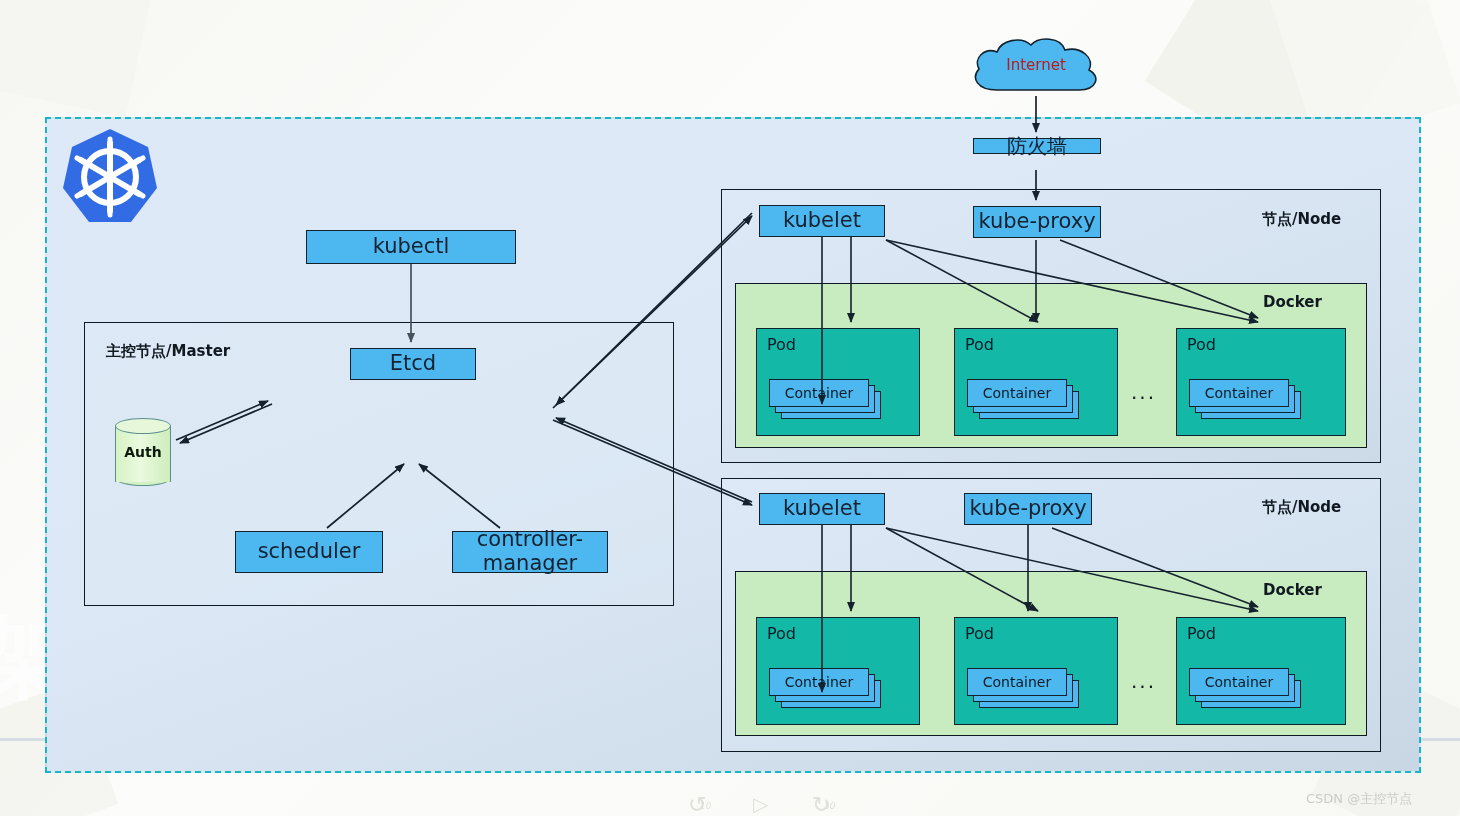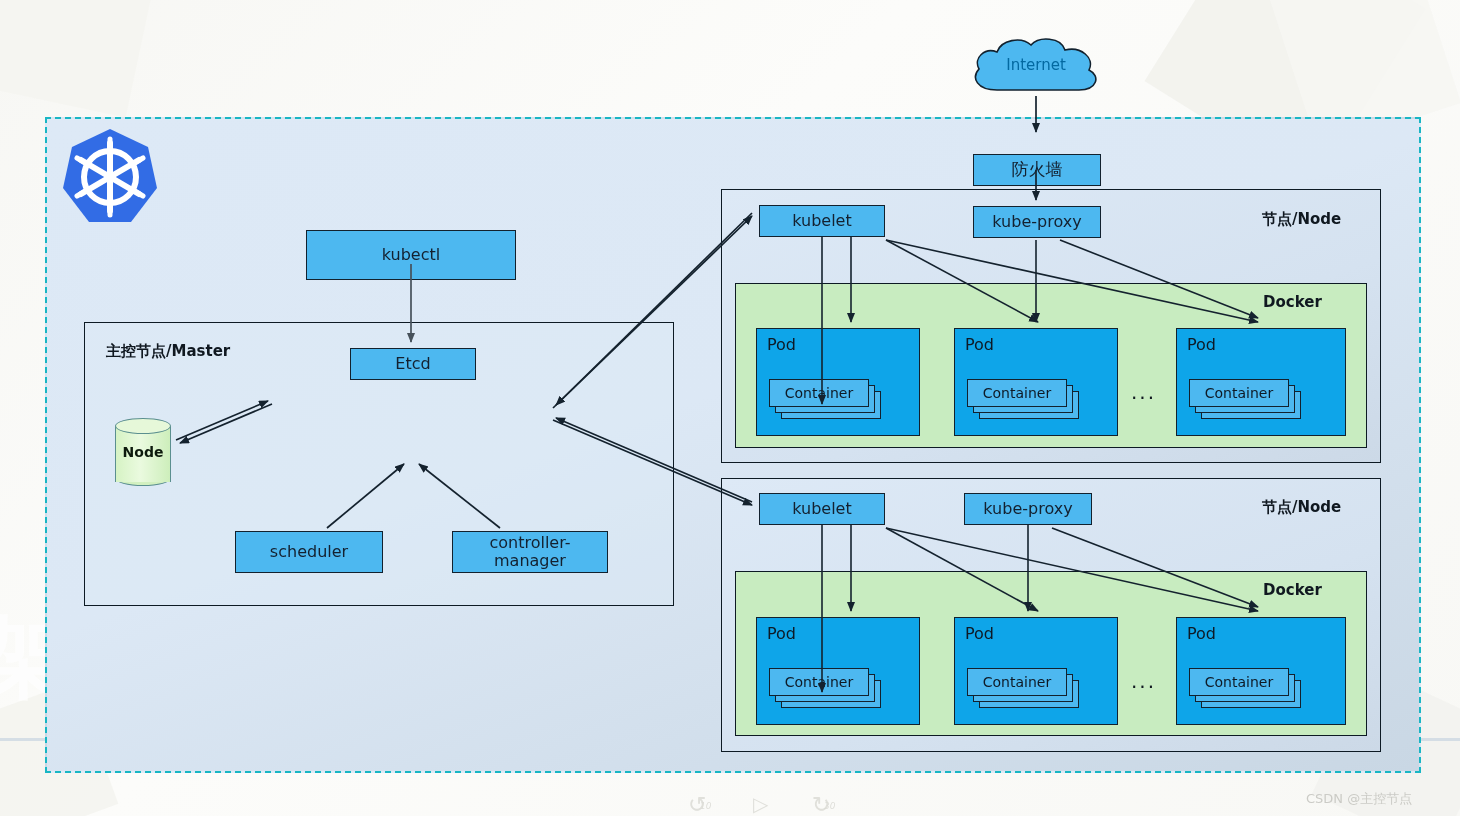--- a/index.html
+++ b/index.html
@@ -48,41 +48,41 @@
   }
 
   
   .box{
     position:absolute;box-sizing:border-box;
     border:1.5px solid #12212e;
     background:#4db8f0;
     color:#142130;
     display:flex;align-items:center;justify-content:center;
     text-align:center;line-height:1.12;
-    font-size:16px;
+    font-size:21px;
     font-family:"DejaVu Sans","Liberation Sans",sans-serif;
   }
   .frame{
     position:absolute;box-sizing:border-box;
     border:1.5px solid #0d1a24;background:transparent;
   }
   .label{
     position:absolute;font-weight:bold;font-size:15px;color:#101820;
     white-space:nowrap;
   }
 
   
   #master-panel{left:84px;top:322px;width:590px;height:284px;background:rgba(222,234,247,0.35);}
 
   
   .node-panel{background:linear-gradient(160deg,#dde9f6 0%,#d5e2f0 60%,#ccd9e7 100%);}
   .docker-panel{background:#c8ecc0;border:1.5px solid #0d1a24;}
 
   
-  .pod{background:#0ea5e9;border:1.5px solid #12212e;position:absolute;box-sizing:border-box;}
+  .pod{background:#14b8a6;border:1.5px solid #12212e;position:absolute;box-sizing:border-box;}
   .pod-label{position:absolute;left:10px;top:6px;font-size:16px;color:#0e1a26;}
   .ctr{position:absolute;box-sizing:border-box;border:1.5px solid #12212e;background:#4db8f0;}
   .ctr-top{display:flex;align-items:center;justify-content:center;font-size:14px;color:#0e1a26;}
   .dots{position:absolute;font-size:20px;color:#101820;letter-spacing:2px;}
 
   
   .etcd{position:absolute;left:115px;top:418px;width:56px;height:70px;}
   .etcd .body{position:absolute;left:0;top:8px;width:56px;height:56px;
      background:linear-gradient(90deg,#d6f3c4 0%,#eafadf 45%,#cdeebb 100%);
      border-left:1.5px solid #5b8f8f;border-right:1.5px solid #5b8f8f;box-sizing:border-box;}
@@ -90,21 +90,21 @@
      background:#e6f8d9;border:1.5px solid #5b8f8f;box-sizing:border-box;}
   .etcd .base{position:absolute;left:0;top:52px;width:56px;height:16px;border-radius:50%;
      background:#d2f0c0;border:1.5px solid #5b8f8f;box-sizing:border-box;}
   .etcd .txt{position:absolute;left:0;top:26px;width:56px;text-align:center;
      font-size:14px;font-weight:bold;color:#0d1a0d;}
 
   
   .cloud{position:absolute;left:965px;top:34px;width:142px;height:66px;}
   .cloud svg{display:block;}
   .cloud .ctext{position:absolute;left:0;top:22px;width:142px;text-align:center;
-     font-size:15px;color:#0369a1;}
+     font-size:15px;color:#b91c1c;}
 
   
   .k8s{position:absolute;left:60px;top:127px;width:100px;height:102px;}
 
   
   #arrows{position:absolute;left:0;top:0;width:1460px;height:816px;pointer-events:none;}
 
   
   .csdn{
     position:absolute;left:1306px;top:790px;font-size:13px;color:#c9c9c4;
@@ -163,49 +163,49 @@
         <line x1="50" y1="12" x2="50" y2="24"></line>
         <line x1="83" y1="31" x2="73" y2="37"></line>
         <line x1="83" y1="69" x2="73" y2="63"></line>
         <line x1="50" y1="88" x2="50" y2="76"></line>
         <line x1="17" y1="69" x2="27" y2="63"></line>
         <line x1="17" y1="31" x2="27" y2="37"></line>
       </g>
     </svg>
   </div>
 
-  <div class="box" id="kubectl" style="left:306px;top:230px;width:210px;height:50px;">
+  <div class="box" id="kubectl" style="left:306px;top:230px;width:210px;height:34px;">
     <span>kubectl</span>
   </div>
 
   <div class="frame" id="master-panel"></div>
   <div class="label" style="left:106px;top:342px;">主控节点/Master</div>
 
   <div class="box" id="auth" style="left:350px;top:348px;width:126px;height:32px;">
     <span>Etcd</span>
   </div>
 
 
   <div class="etcd">
     <div class="base"></div>
     <div class="body"></div>
     <div class="cap"></div>
-    <div class="txt">Node</div>
+    <div class="txt">Auth</div>
   </div>
 
   <div class="box" id="ctrlmgr" style="left:452px;top:531px;width:156px;height:42px;flex-direction:column;">
     <span>controller-</span>
     <span>manager</span>
   </div>
 
   <div class="box" id="scheduler" style="left:235px;top:531px;width:148px;height:42px;">
     <span>scheduler</span>
   </div>
 
-  <div class="box" id="firewall" style="left:973px;top:138px;width:128px;height:32px;font-size:17px;margin-top:16px;">
+  <div class="box" id="firewall" style="left:973px;top:138px;width:128px;height:16px;font-size:20px;">
     <span>防火墙</span>
   </div>
 
   <div class="frame node-panel" style="left:721px;top:189px;width:660px;height:274px;"></div>
   <div class="label" style="left:1262px;top:210px;">节点/Node</div>
 
   <div class="box" style="left:759px;top:205px;width:126px;height:32px;">
     <span>kubelet</span>
   </div>
   <div class="box" style="left:973px;top:206px;width:128px;height:32px;">

